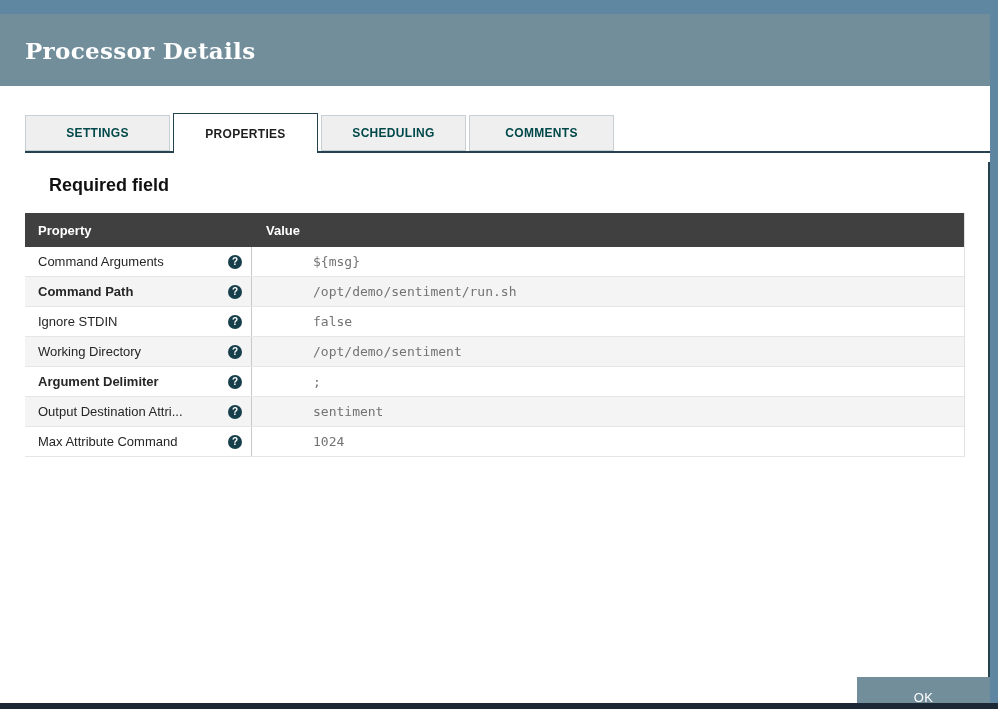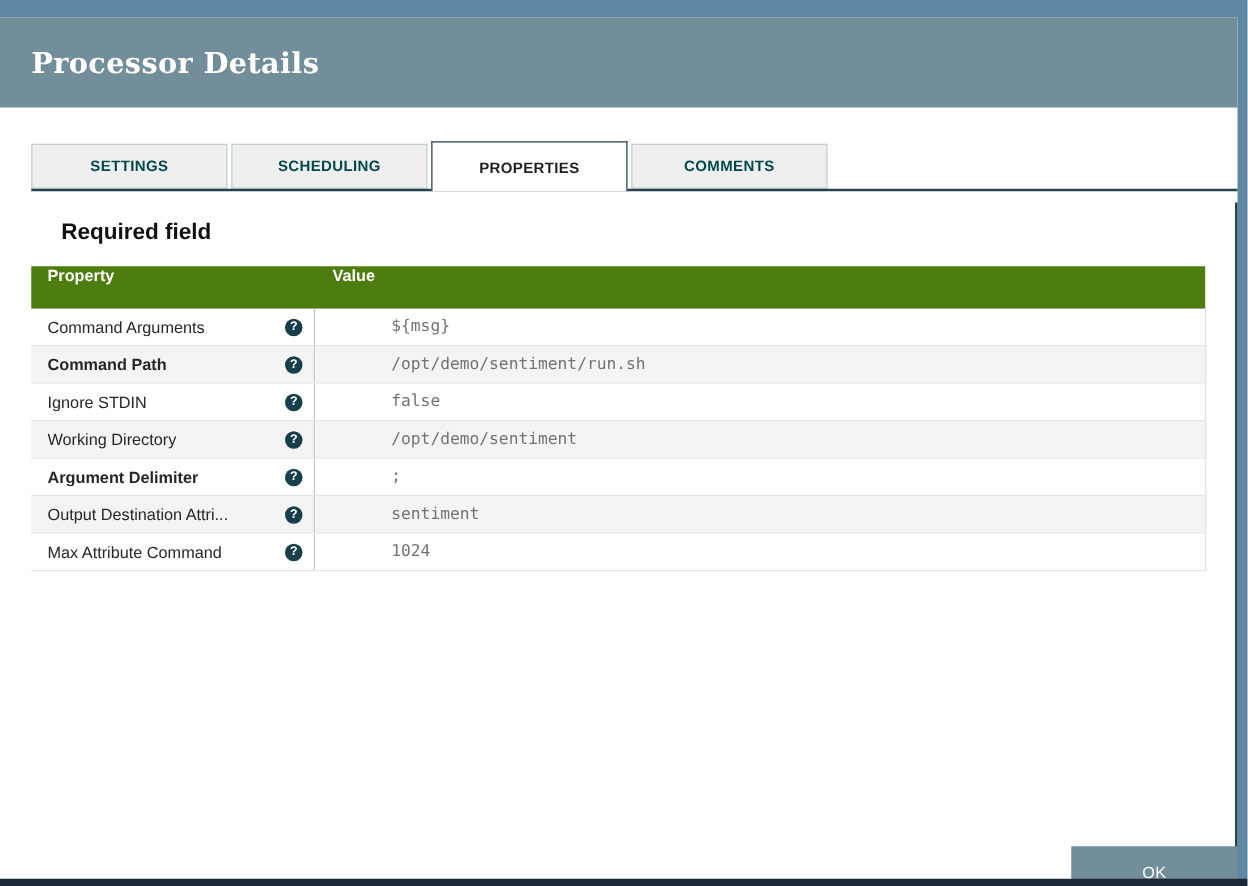--- a/index.html
+++ b/index.html
@@ -40,21 +40,21 @@
     height: 40px;
   }
   .tabs::after {
     content: "";
     position: absolute;
     left: 0; right: 0; bottom: 0;
     height: 2px;
     background: #25434f;
   }
   .tab {
-    width: 157px;
+    width: 145px;
     height: 36px;
     margin-bottom: 2px;
     background: #efefef;
     border: 1px solid #c6cfd4;
     display: flex;
     align-items: center;
     justify-content: center;
     font-size: 12px;
     font-weight: bold;
     letter-spacing: 0.3px;
@@ -79,22 +79,22 @@
     padding-left: 16px;
   }
   .properties-table {
     margin-left: 25px;
     width: 940px;
     border-right: 1px solid #e0e0e0;
   }
   .thead {
     display: flex;
     height: 34px;
-    align-items: flex-start;
-    background: #4d7c0f;
+    align-items: center;
+    background: #404040;
     color: #ffffff;
     font-size: 13px;
     font-weight: bold;
   }
   .th-property { width: 227px; padding-left: 13px; }
   .th-value { flex: 1; padding-left: 14px; }
   .row {
     display: flex;
     height: 30px;
     align-items: stretch;
@@ -172,22 +172,22 @@
 <body>
 
 <div class="dialog">
 
   <div class="dialog-header">
     <div class="dialog-title">Processor Details</div>
   </div>
 
   <div class="tabs">
     <div class="tab">SETTINGS</div>
+    <div class="tab active">PROPERTIES</div>
     <div class="tab">SCHEDULING</div>
-    <div class="tab active">PROPERTIES</div>
     <div class="tab">COMMENTS</div>
   </div>
 
   <div class="required-note">Required field</div>
 
   <div class="properties-table">
     <div class="thead">
       <div class="th-property">Property</div>
       <div class="th-value">Value</div>
     </div>

